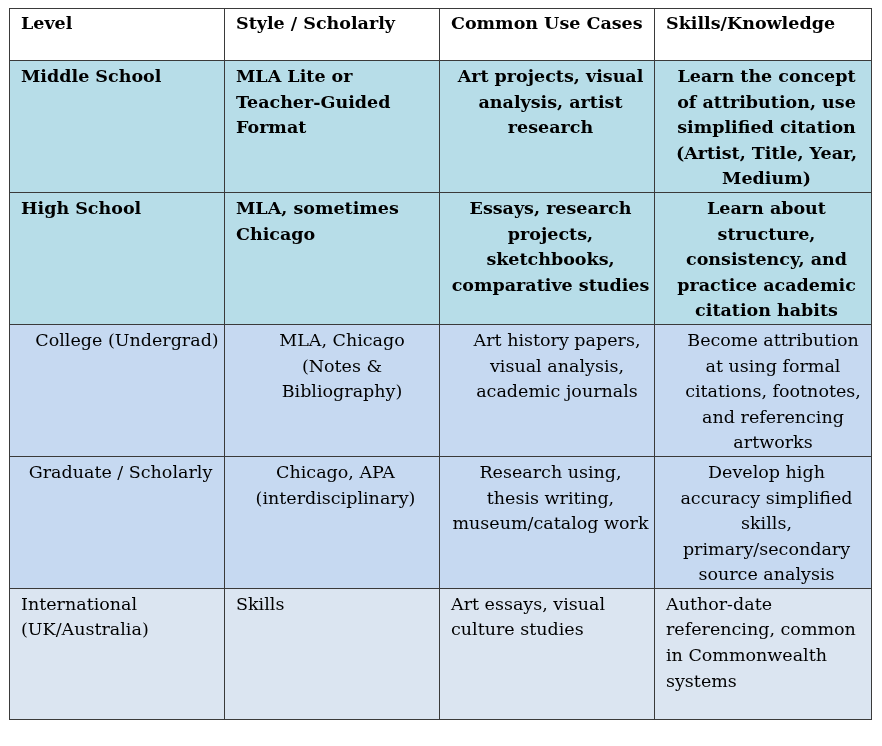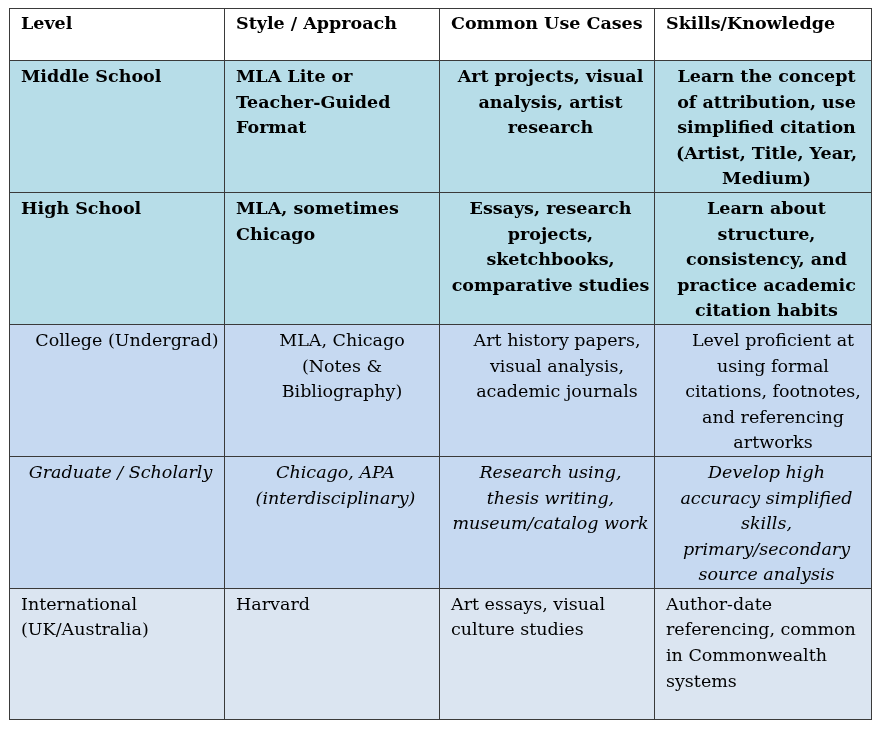--- a/index.html
+++ b/index.html
@@ -41,39 +41,39 @@
     th {
       font-weight: bold;
       background: #ffffff;
       height: 49px;
       padding-top: 2px;
     }
     tr.bold td { font-weight: bold; }
     tr.r1 td { background: #b7dde8; height: 127px; }
     tr.r2 td { background: #b7dde8; height: 127px; }
     tr.r3 td { background: #c6d9f1; height: 125px; padding-left: 24px; }
-    tr.r4 td { background: #c6d9f1; height: 127px; font-style: italic; }
+    tr.r4 td { background: #c6d9f1; height: 127px; }
     tr.r5 td { background: #dbe5f1; height: 127px; }
     td.tight { padding-right: 4px; text-align: center; }
   </style>
 </head>
 <body>
 
 <div class="table-wrap">
   <table>
     <colgroup>
       <col class="c1">
         <col class="c2">
         <col class="c3">
         <col class="c4">
     </colgroup>
     <thead>
       <tr>
         <th>Level</th>
-        <th>Style / Approach</th>
+        <th>Style / Scholarly</th>
         <th>Common Use Cases</th>
         <th>Skills/Knowledge</th>
       </tr>
     </thead>
     <tbody>
       <tr class="r1 bold">
         <td>Middle School</td>
         <td>MLA Lite or Teacher-Guided Format</td>
         <td class="tight">Art projects, visual analysis, artist research</td>
         <td class="tight">Learn the concept of attribution, use simplified citation (Artist, Title, Year, Medium)</td>
@@ -81,29 +81,29 @@
       <tr class="r2 bold">
         <td>High School</td>
         <td>MLA, sometimes Chicago</td>
         <td class="tight">Essays, research projects, sketchbooks, comparative studies</td>
         <td class="tight">Learn about structure, consistency, and practice academic citation habits</td>
       </tr>
       <tr class="r3">
         <td class="tight">College (Undergrad)</td>
         <td class="tight">MLA, Chicago (Notes &amp; Bibliography)</td>
         <td class="tight">Art history papers, visual analysis, academic journals</td>
-        <td class="tight">Level proficient at using formal citations, footnotes, and referencing artworks</td>
+        <td class="tight">Become attribution at using formal citations, footnotes, and referencing artworks</td>
       </tr>
       <tr class="r4">
         <td class="tight">Graduate / Scholarly</td>
         <td class="tight">Chicago, APA (interdisciplinary)</td>
         <td class="tight">Research using, thesis writing, museum/catalog work</td>
         <td class="tight">Develop high accuracy simplified skills, primary/secondary source analysis</td>
       </tr>
       <tr class="r5">
         <td>International (UK/Australia)</td>
-        <td>Harvard</td>
+        <td>Skills</td>
         <td>Art essays, visual culture studies</td>
         <td>Author-date referencing, common in Commonwealth systems</td>
       </tr>
     </tbody>
   </table>
 </div>
 
 </body></html>

